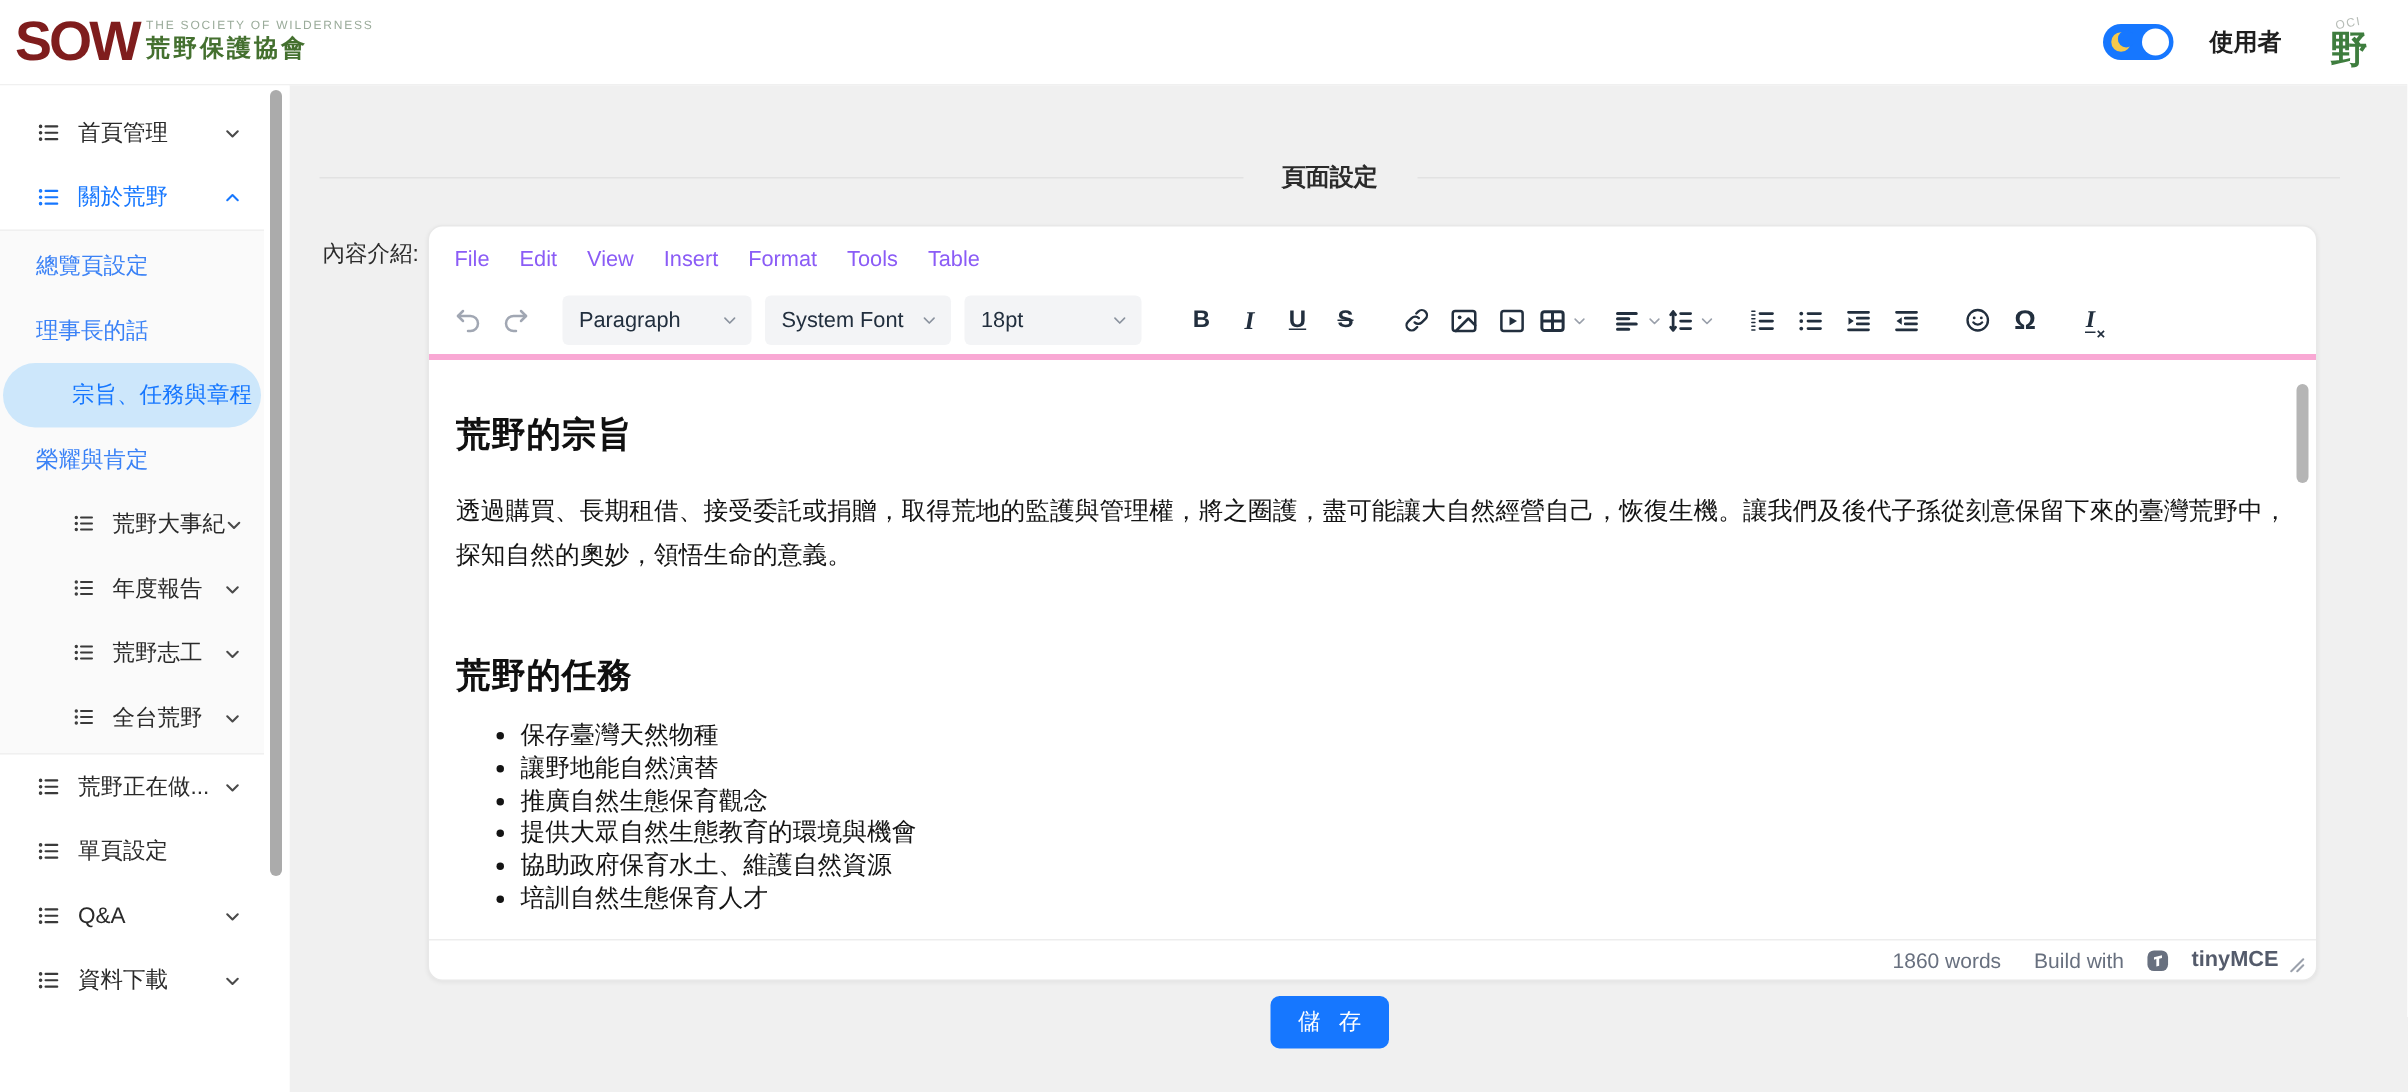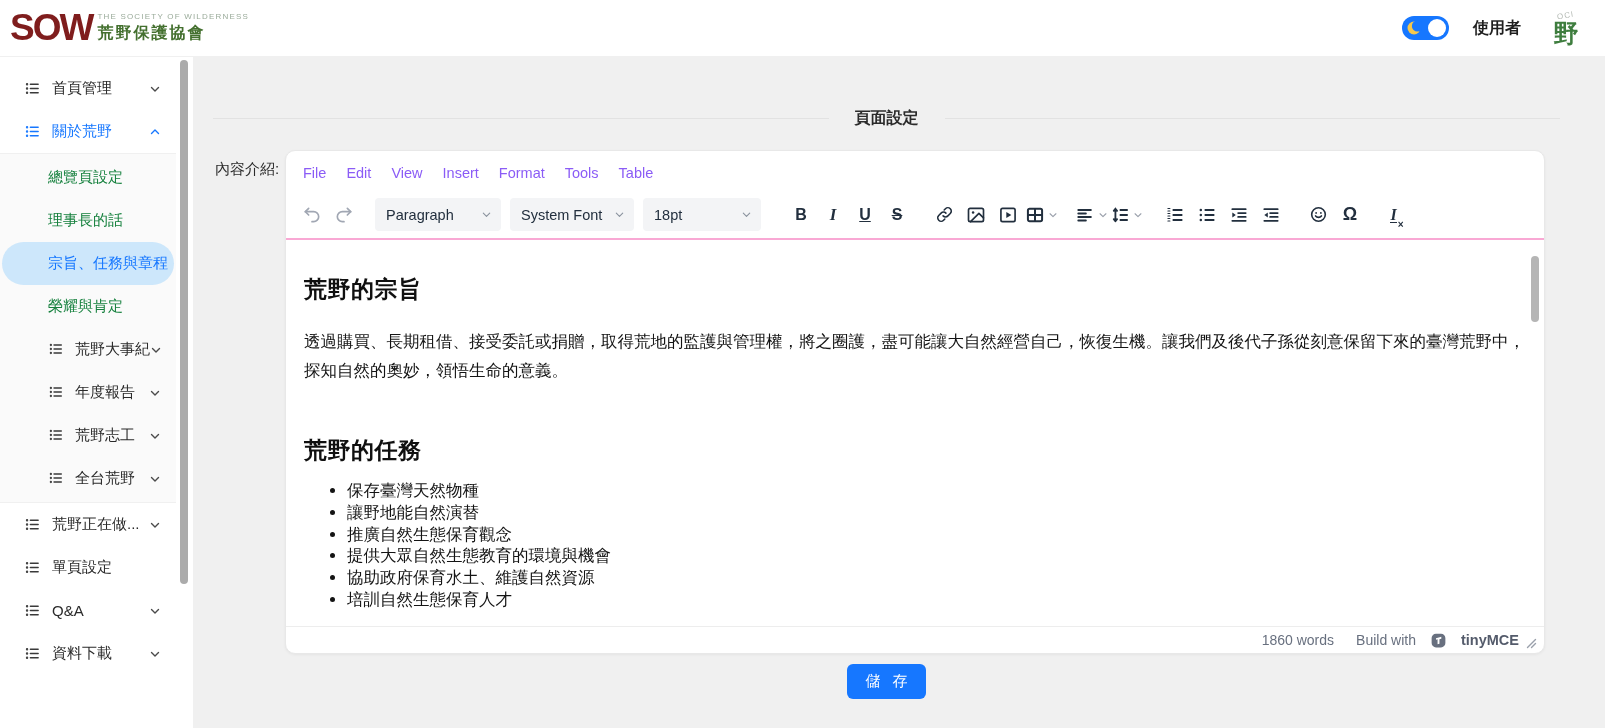--- a/index.html
+++ b/index.html
@@ -28,21 +28,21 @@
   .body-row { flex:1; display:flex; min-height:0; }
 
   
   .sidebar { width:176px; flex:0 0 auto; background:#fff; padding-top:10px; font-size:15px; }
   .sb-item { height:43px; display:flex; align-items:center; padding:0 15px 0 24px; cursor:pointer; color:#2a2a2a; }
   .sb-item .sb-label { flex:1; margin-left:11px; white-space:nowrap; overflow:hidden; }
   .sb-icon { width:17px; height:17px; flex:0 0 auto; display:flex; color:#3a3a3a; }
   .chevron { width:12px; height:12px; flex:0 0 auto; display:flex; color:#4a4a4a; }
   .sb-item.active, .sb-item.active .sb-icon, .sb-item.active .chevron { color:#1677ff; }
   .sb-section { background:#fafafa; border-top:1px solid #f0f0f0; border-bottom:1px solid #f0f0f0; padding:2px 0; }
-  .sb-sub { height:43px; display:flex; align-items:center; padding-left:48px; cursor:pointer; color:#15803d; }
+  .sb-sub { height:43px; display:flex; align-items:center; padding-left:24px; cursor:pointer; color:#3b82f6; }
   .sb-sub.selected { background:#cde7fb; color:#1677ff; border-radius:22px; margin:0 2px; padding-left:46px; }
   .sb-sub-group { height:43px; display:flex; align-items:center; padding:0 15px 0 48px; cursor:pointer; color:#2a2a2a; }
   .sb-sub-group .sb-label { flex:1; margin-left:10px; white-space:nowrap; }
   
   .sb-scroll { width:17px; flex:0 0 auto; background:#fff; position:relative; }
   .sb-thumb { position:absolute; left:4px; top:3px; width:8px; height:524px; background:#ababab; border-radius:4px; cursor:pointer; }
 
   
   .main { flex:1; background:#f0f0f0; min-width:0; display:flex; flex-direction:column; }
   .title-row { display:flex; align-items:center; margin:51px 45px 0 20px; }
@@ -50,21 +50,21 @@
   .title-text { margin:0 26px; font-size:16px; font-weight:700; color:#2b2b2b; white-space:nowrap; }
 
   .editor-row { display:flex; margin:21px 60px 0 22px; }
   .content-label { width:66px; flex:0 0 auto; font-size:15px; color:#2b2b2b; padding-top:10px; white-space:nowrap; }
 
   
   .tinymce { flex:1; margin-left:4px; height:504px; background:#fff; border:1px solid #e8e8e8; border-radius:10px;
              display:flex; flex-direction:column; box-shadow:0 1px 3px rgba(0,0,0,.05); overflow:hidden; }
   .mce-menubar { height:40px; flex:0 0 auto; display:flex; align-items:center; padding:4px 7px 0; }
   .menu-item { padding:4px 10px; font-size:14.5px; color:#8b5cf6; border-radius:3px; cursor:pointer;text-align:center; }
-  .mce-toolbar { height:49px; flex:0 0 auto; display:flex; padding:0 10px; border-bottom:2px solid #f9a8d4; color:#222f3e; }
+  .mce-toolbar { height:49px; flex:0 0 auto; display:flex; padding:0 10px; border-bottom:4px solid #f9a8d4; color:#222f3e; }
   .tb-group { display:flex; align-items:center; margin-right:15px; }
   .tb-btn { min-width:30px; height:30px; display:flex; align-items:center; justify-content:center; border-radius:3px; cursor:pointer; margin:0 1px; }
   .tb-btn.disabled { color:#a1a7b3; }
   .tb-txt { font-size:16px; font-weight:700; }
   .tb-italic { font-family:"Liberation Serif",serif; font-style:italic; font-weight:700; font-size:17px; }
   .tb-underline { text-decoration:underline; }
   .tb-strike { text-decoration:line-through; }
   .tb-select { height:33px; background:#f3f4f6; border-radius:4px; display:flex; align-items:center; justify-content:space-between;
                padding:0 9px 0 11px; font-size:14.5px; color:#222f3e; margin-right:9px; cursor:pointer; }
   .sel-chev { width:11px; height:11px; color:#8a929e; display:flex; margin-left:8px; }

